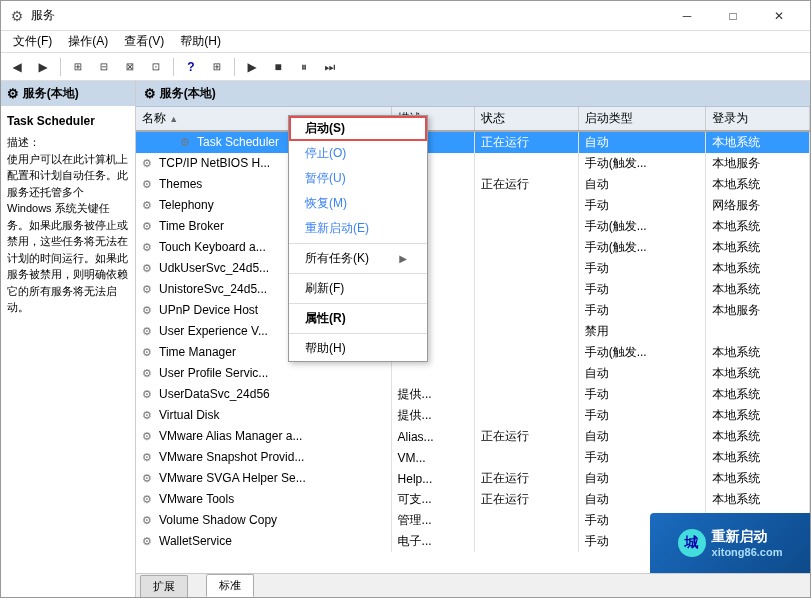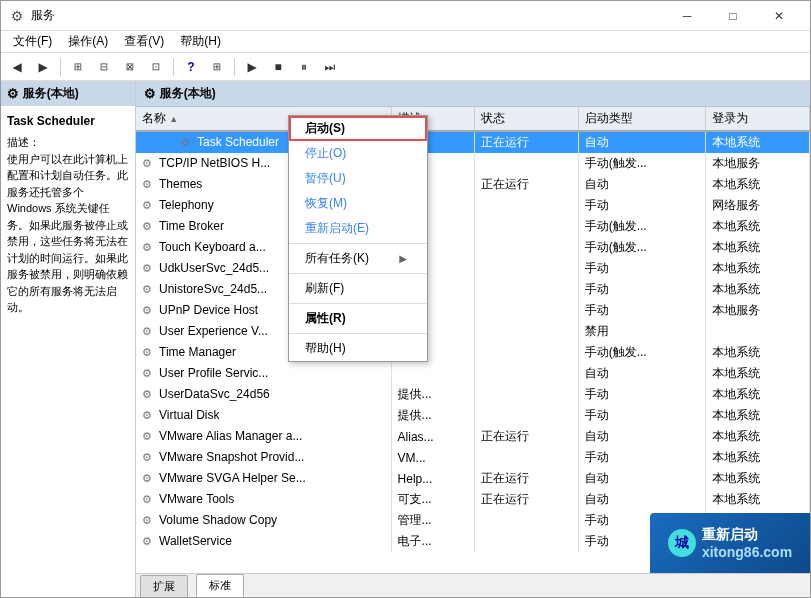--- a/index.html
+++ b/index.html
@@ -241,21 +241,21 @@
       align-items: flex-end;
       border-top: 1px solid #ccc;
       padding-left: 4px;
     }
 
     .tab {
       padding: 3px 12px;
       background: #e0e0e0;
       border: 1px solid #aaa;
       border-bottom: none;
-      margin-right: 8px;
+      margin-right: 18px;
       font-size: 11px;
       cursor: pointer;
       border-radius: 2px 2px 0 0;
     }
 
     .tab.active {
       background: #fff;
       border-bottom: 1px solid #fff;
     }
 
@@ -591,21 +591,21 @@
             <span>帮助(H)</span>
           </div>
         </div>
 
       <div class="watermark">
         <div class="watermark-inner">
           <div style="display:flex;align-items:center;gap:6px">
             <div style="width:28px;height:28px;background:#4dd;border-radius:50%;display:flex;align-items:center;justify-content:center;color:#00a;font-size:14px;font-weight:bold">城</div>
             <div>
               <div style="font-size:14px;font-weight:bold;color:#fff">重新启动</div>
-              <div style="font-size:14px;color:#adf">xitong86.com</div>
+              <div style="font-size:11px;color:#adf">xitong86.com</div>
             </div>
           </div>
         </div>
       </div>
 
       <div class="bottom-tabs">
         <div class="tab" id="tab-extend">扩展</div>
         <div class="tab active" id="tab-standard">标准</div>
       </div>
     </div>

